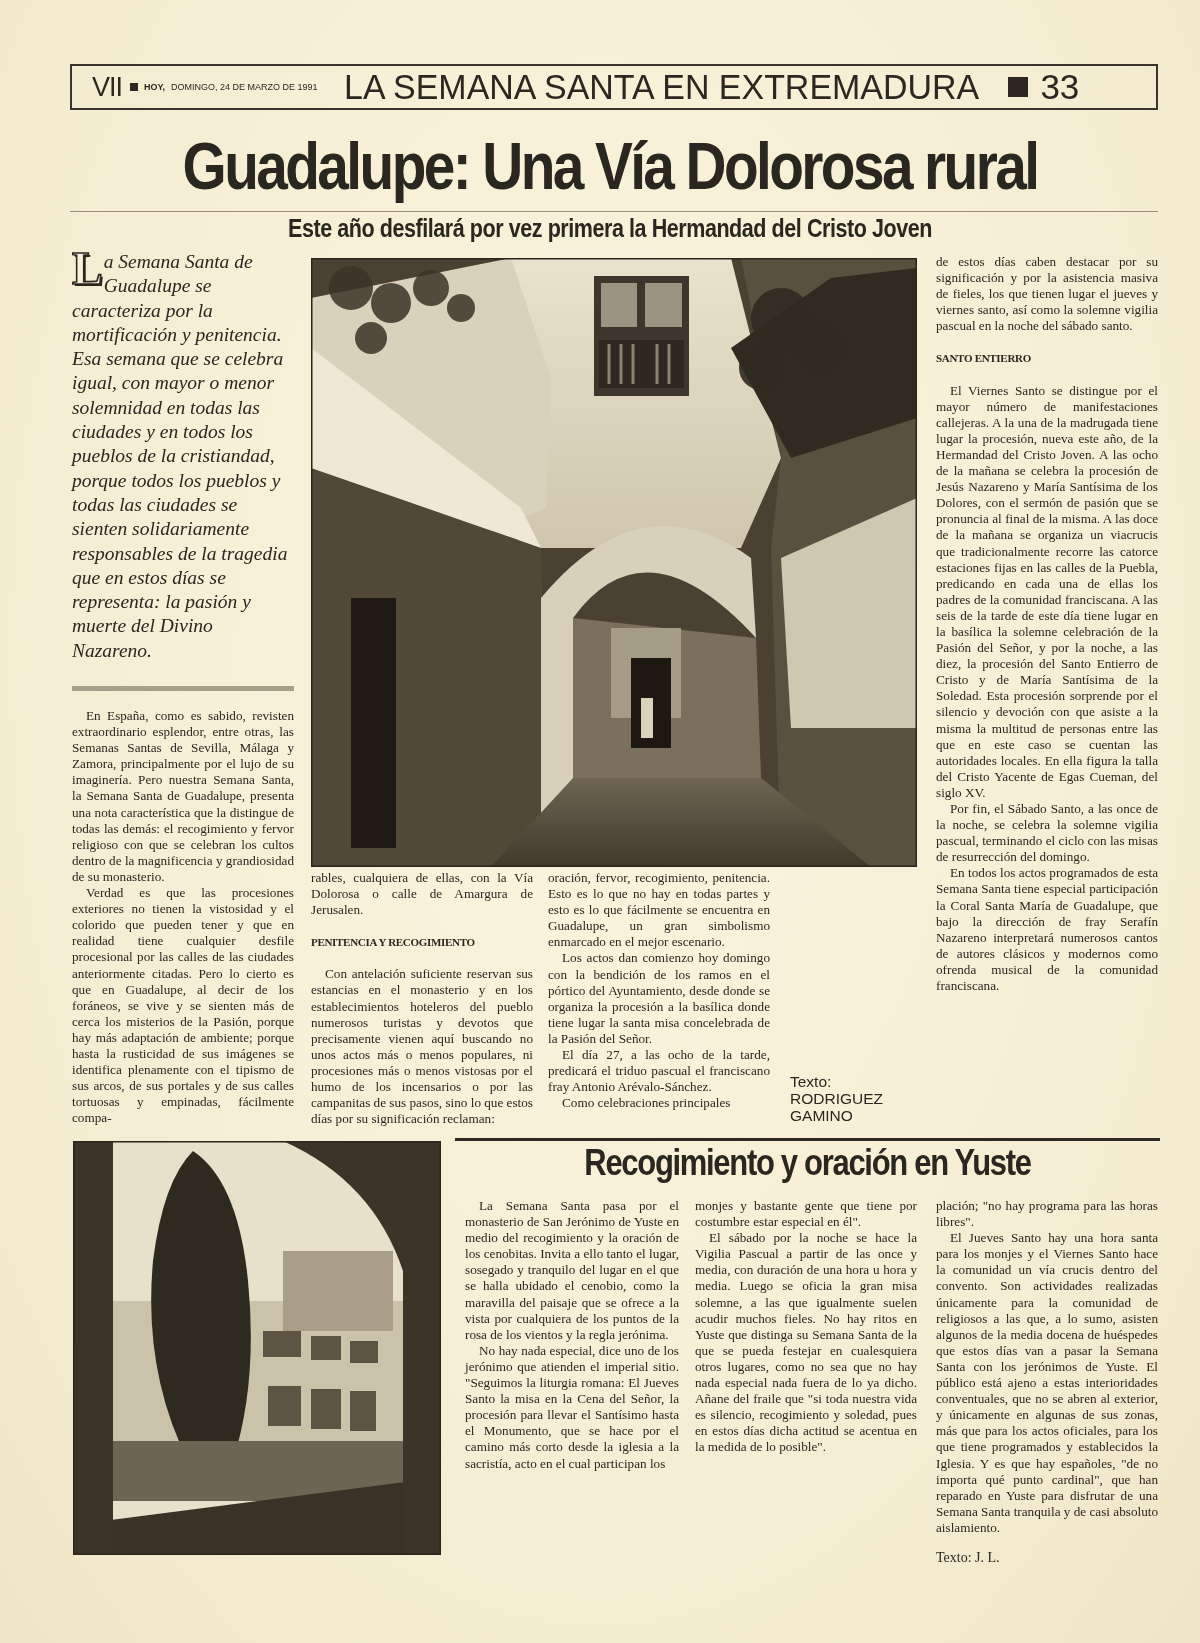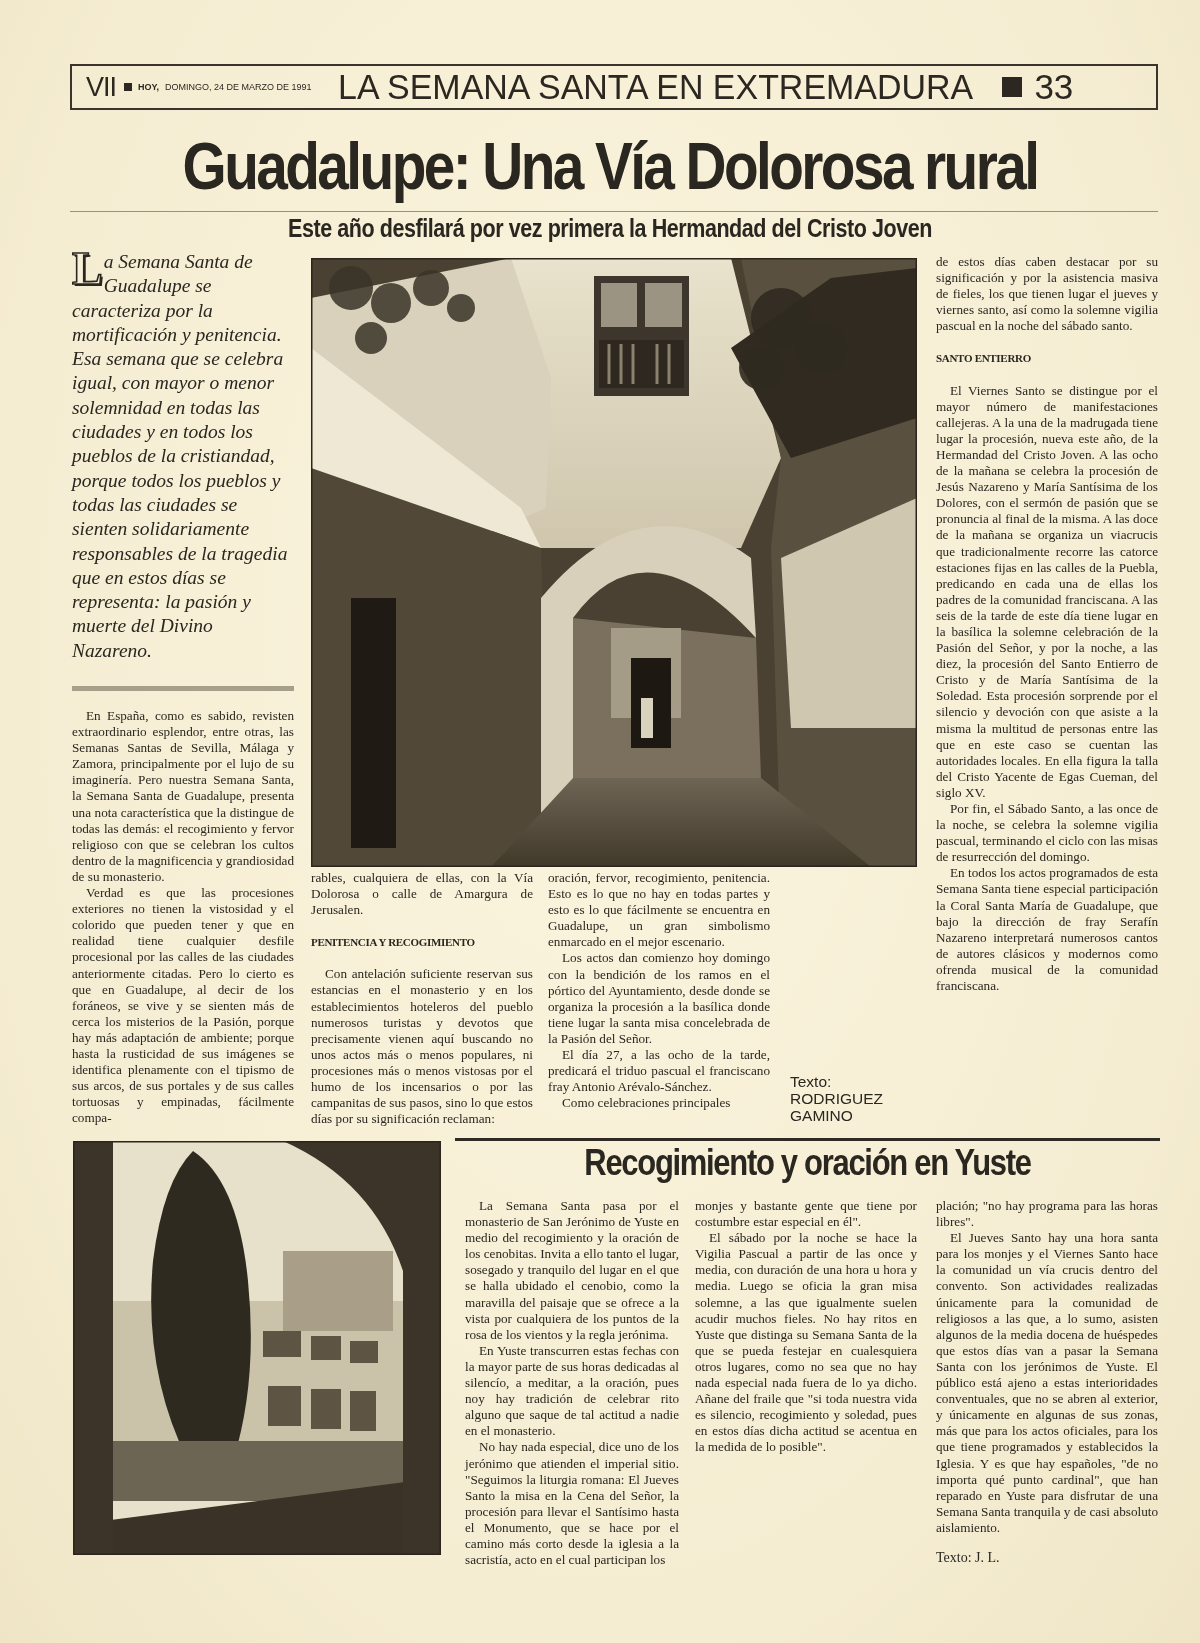--- a/index.html
+++ b/index.html
@@ -10,21 +10,21 @@
     font-family: "Liberation Serif", serif;
     position: relative;
     overflow: hidden;
   }
   .page { position: absolute; left: 0; top: 0; width: 1200px; height: 1643px;
     background: radial-gradient(ellipse at 50% 40%, #fbf5df 0%, #f5edd2 70%, #efe5c6 100%); }
 
   
   .header-strip {
     position: absolute; left: 70px; top: 64px; width: 1088px; height: 46px;
-    border: 2px solid #3a342c; display: flex; align-items: center; padding: 0 14px;
+    border: 2px solid #3a342c; display: flex; align-items: center; padding: 0 20px;
   }
   .hdr-roman { font-family: "Liberation Sans", sans-serif; font-size: 27px; letter-spacing: -1px; color:#2c2721; }
   .hdr-sq { display:inline-block; width: 8px; height: 8px; background:#2c2721; margin: 0 6px 0 8px; }
   .hdr-paper { font-family: "Liberation Sans", sans-serif; font-size: 9px; font-weight:bold; color:#2c2721; }
   .hdr-date { font-family: "Liberation Sans", sans-serif; font-size: 9px; color:#2c2721; margin-left: 6px; }
   .hdr-section { font-family: "Liberation Sans", sans-serif; font-size: 35px; color:#2c2721; margin-left: 26px; letter-spacing: 0px; transform: scaleX(0.97); transform-origin: left; white-space: nowrap; }
   .hdr-bigsq { display:inline-block; width: 20px; height: 20px; background:#2c2721; margin: 0 12px 0 10px; }
   .hdr-page { font-family: "Liberation Sans", sans-serif; font-size: 35px; color:#2c2721; }
 
   .headline {
@@ -210,21 +210,20 @@
       <polygon points="30,380 340,340 368,340 368,414 0,414 0,380" fill="#3a3227"></polygon>
 
       <path d="M0,0 L368,0 L368,414 L330,414 L330,130 Q300,40 210,0 L40,0 L40,414 L0,414 Z" fill="#3c3428"></path>
       <rect x="0" y="0" width="368" height="414" fill="none" stroke="#2b251d" stroke-width="3"></rect>
     </svg>
   </div>
   <div class="caption">Claustro del Monasterio de Yuste.</div>
 
   <div class="col" style="left:465px; top:1198px; width:214px;">
     <p>La Semana Santa pasa por el monasterio de San Jerónimo de Yuste en medio del recogimiento y la oración de los cenobitas. Invita a ello tanto el lugar, sosegado y tranquilo del lugar en el que se halla ubidado el cenobio, como la maravilla del paisaje que se ofrece a la vista por cualquiera de los puntos de la rosa de los vientos y la regla jerónima.</p>
-    <p>En Yuste transcurren estas fechas con la mayor parte de sus horas dedicadas al silencío, a meditar, a la oración, pues noy hay tradición de celebrar rito alguno que saque de tal actitud a nadie en el monasterio.</p>
     <p>No hay nada especial, dice uno de los jerónimo que atienden el imperial sitio. "Seguimos la liturgia romana: El Jueves Santo la misa en la Cena del Señor, la procesión para llevar el Santísimo hasta el Monumento, que se hace por el camino más corto desde la iglesia a la sacristía, acto en el cual participan los</p>
   </div>
 
   <div class="col" style="left:695px; top:1198px; width:222px;">
     <p class="noind">monjes y bastante gente que tiene por costumbre estar especial en él".</p>
     <p>El sábado por la noche se hace la Vigilia Pascual a partir de las once y media, con duración de una hora u hora y media. Luego se oficia la gran misa solemne, a las que igualmente suelen acudir muchos fieles. No hay ritos en Yuste que distinga su Semana Santa de la que se pueda festejar en cualesquiera otros lugares, como no sea que no hay nada especial nada fuera de lo ya dicho. Añane del fraile que "si toda nuestra vida es silencio, recogimiento y soledad, pues en estos días dicha actitud se acentua en la medida de lo posible".</p>
   </div>
 
   <div class="col" style="left:936px; top:1198px; width:222px;">
     <p class="noind">plación; "no hay programa para las horas libres".</p>

